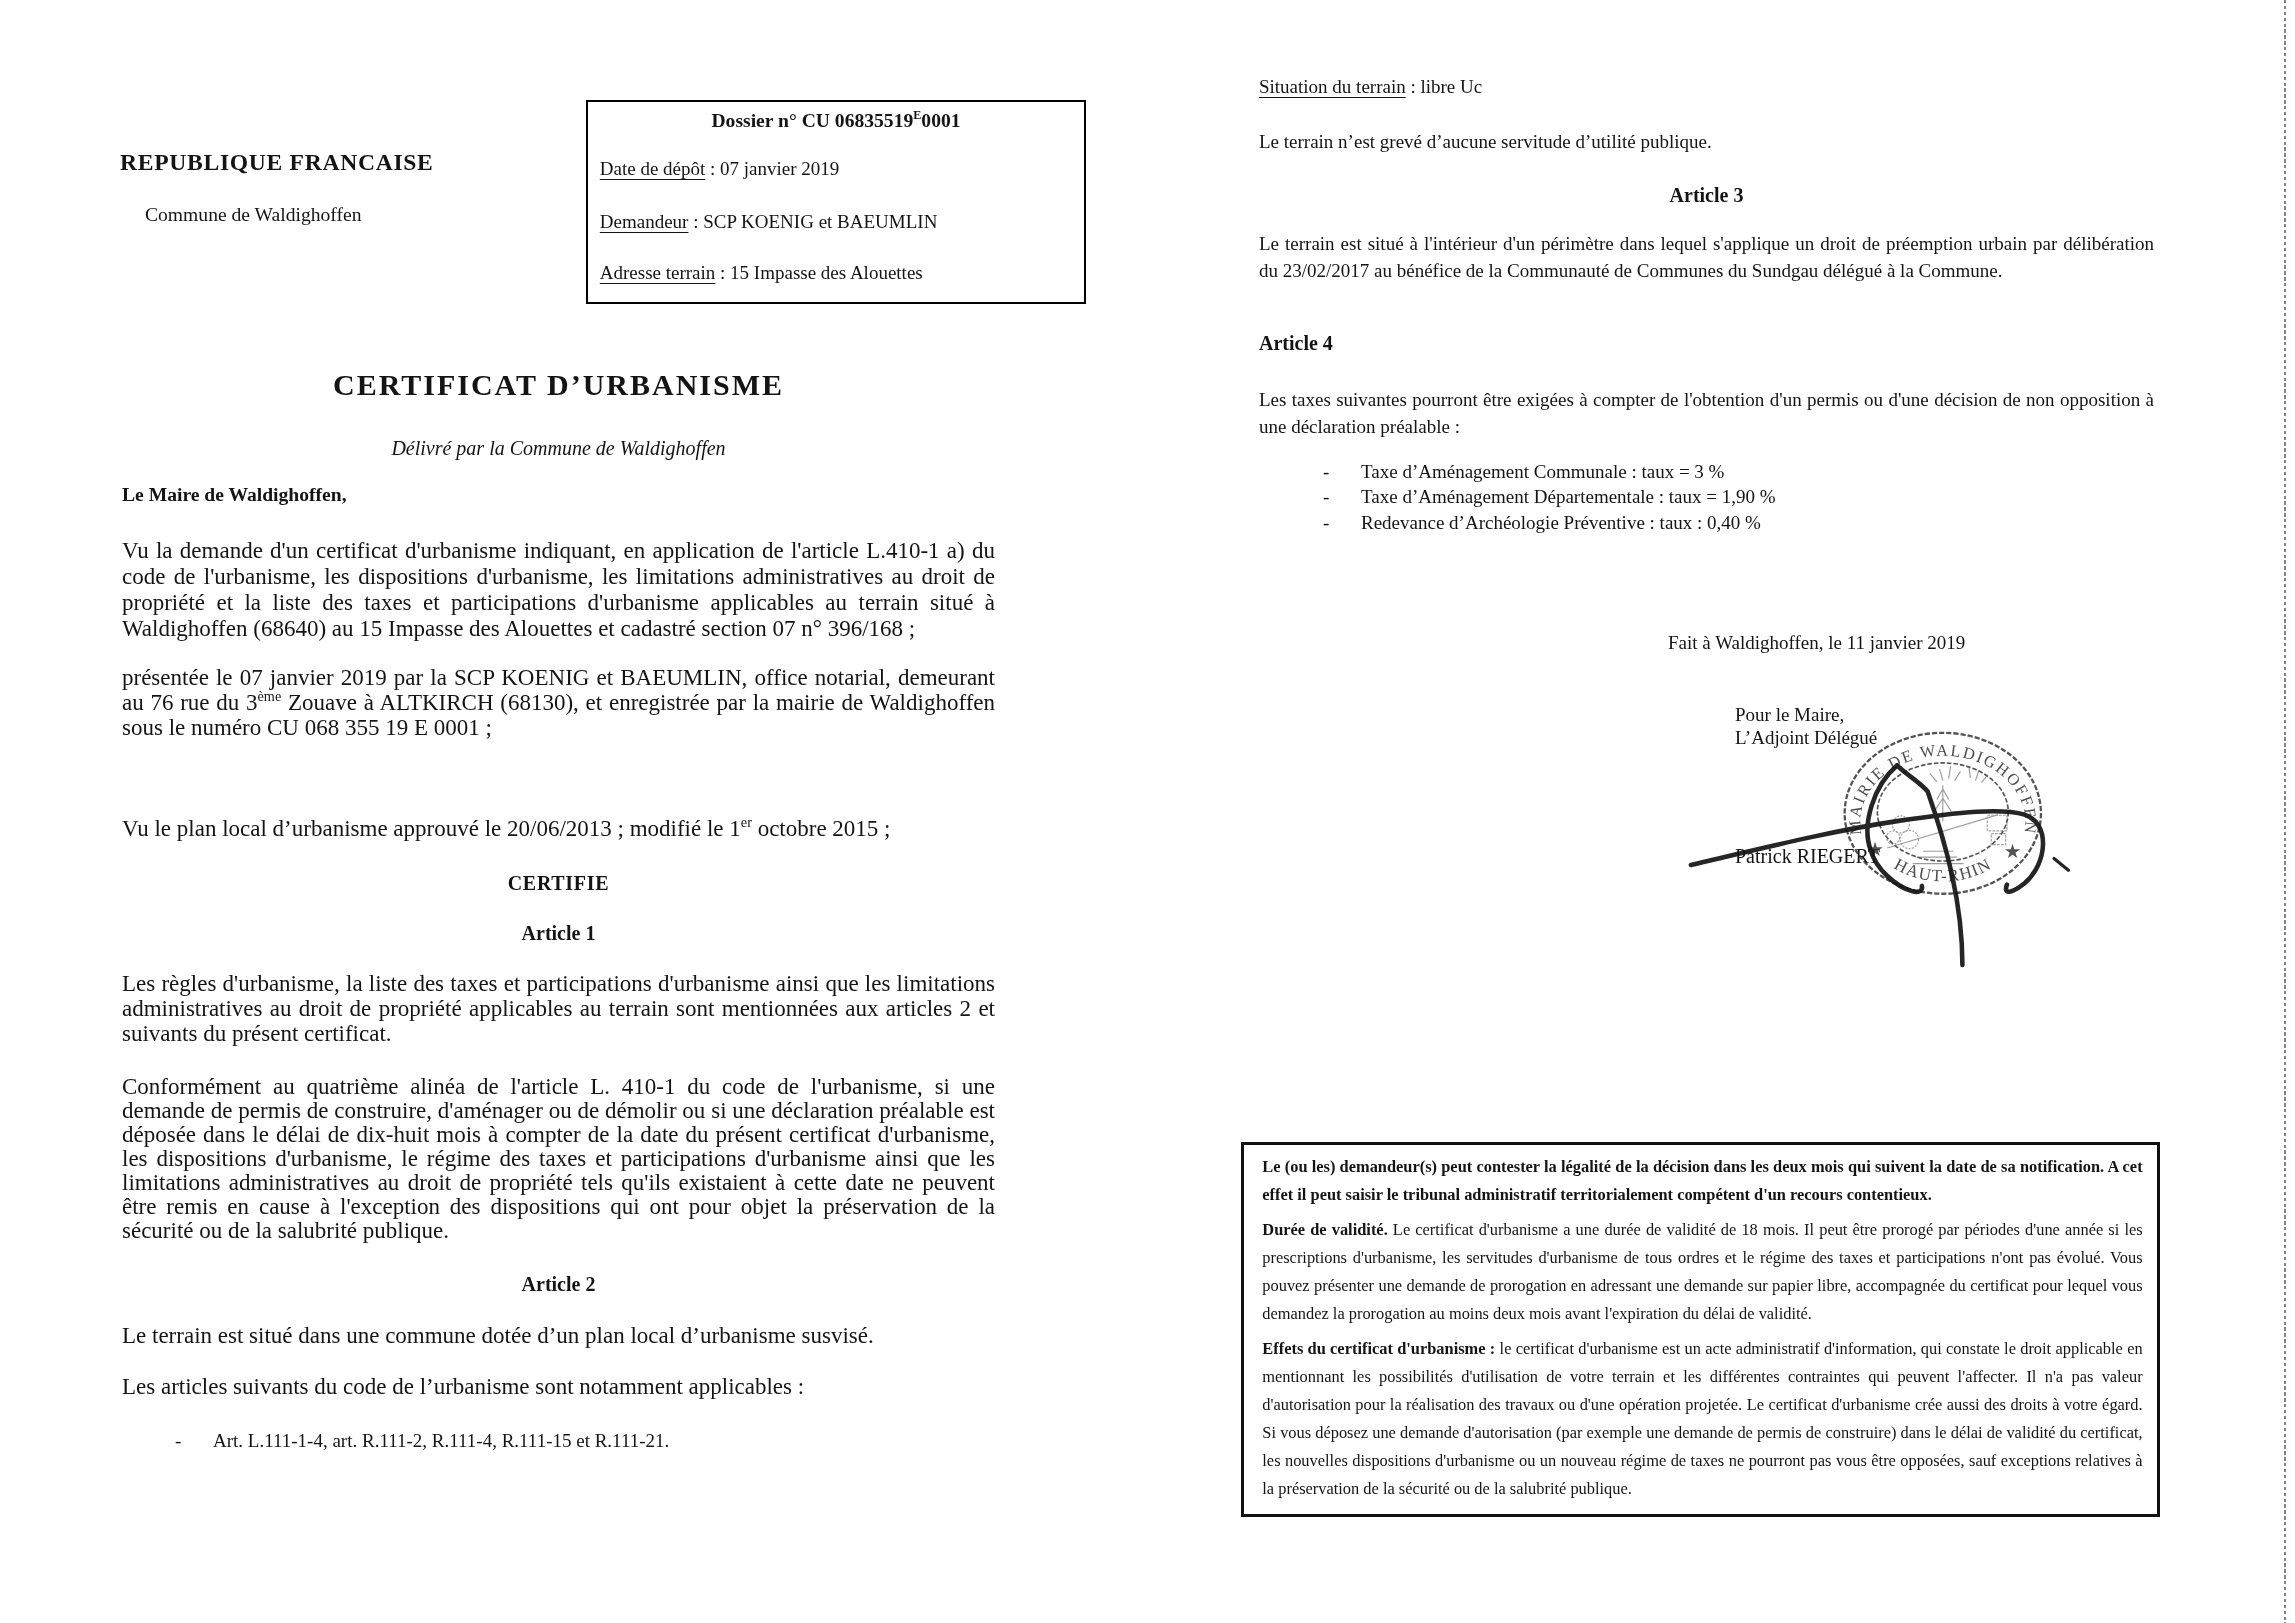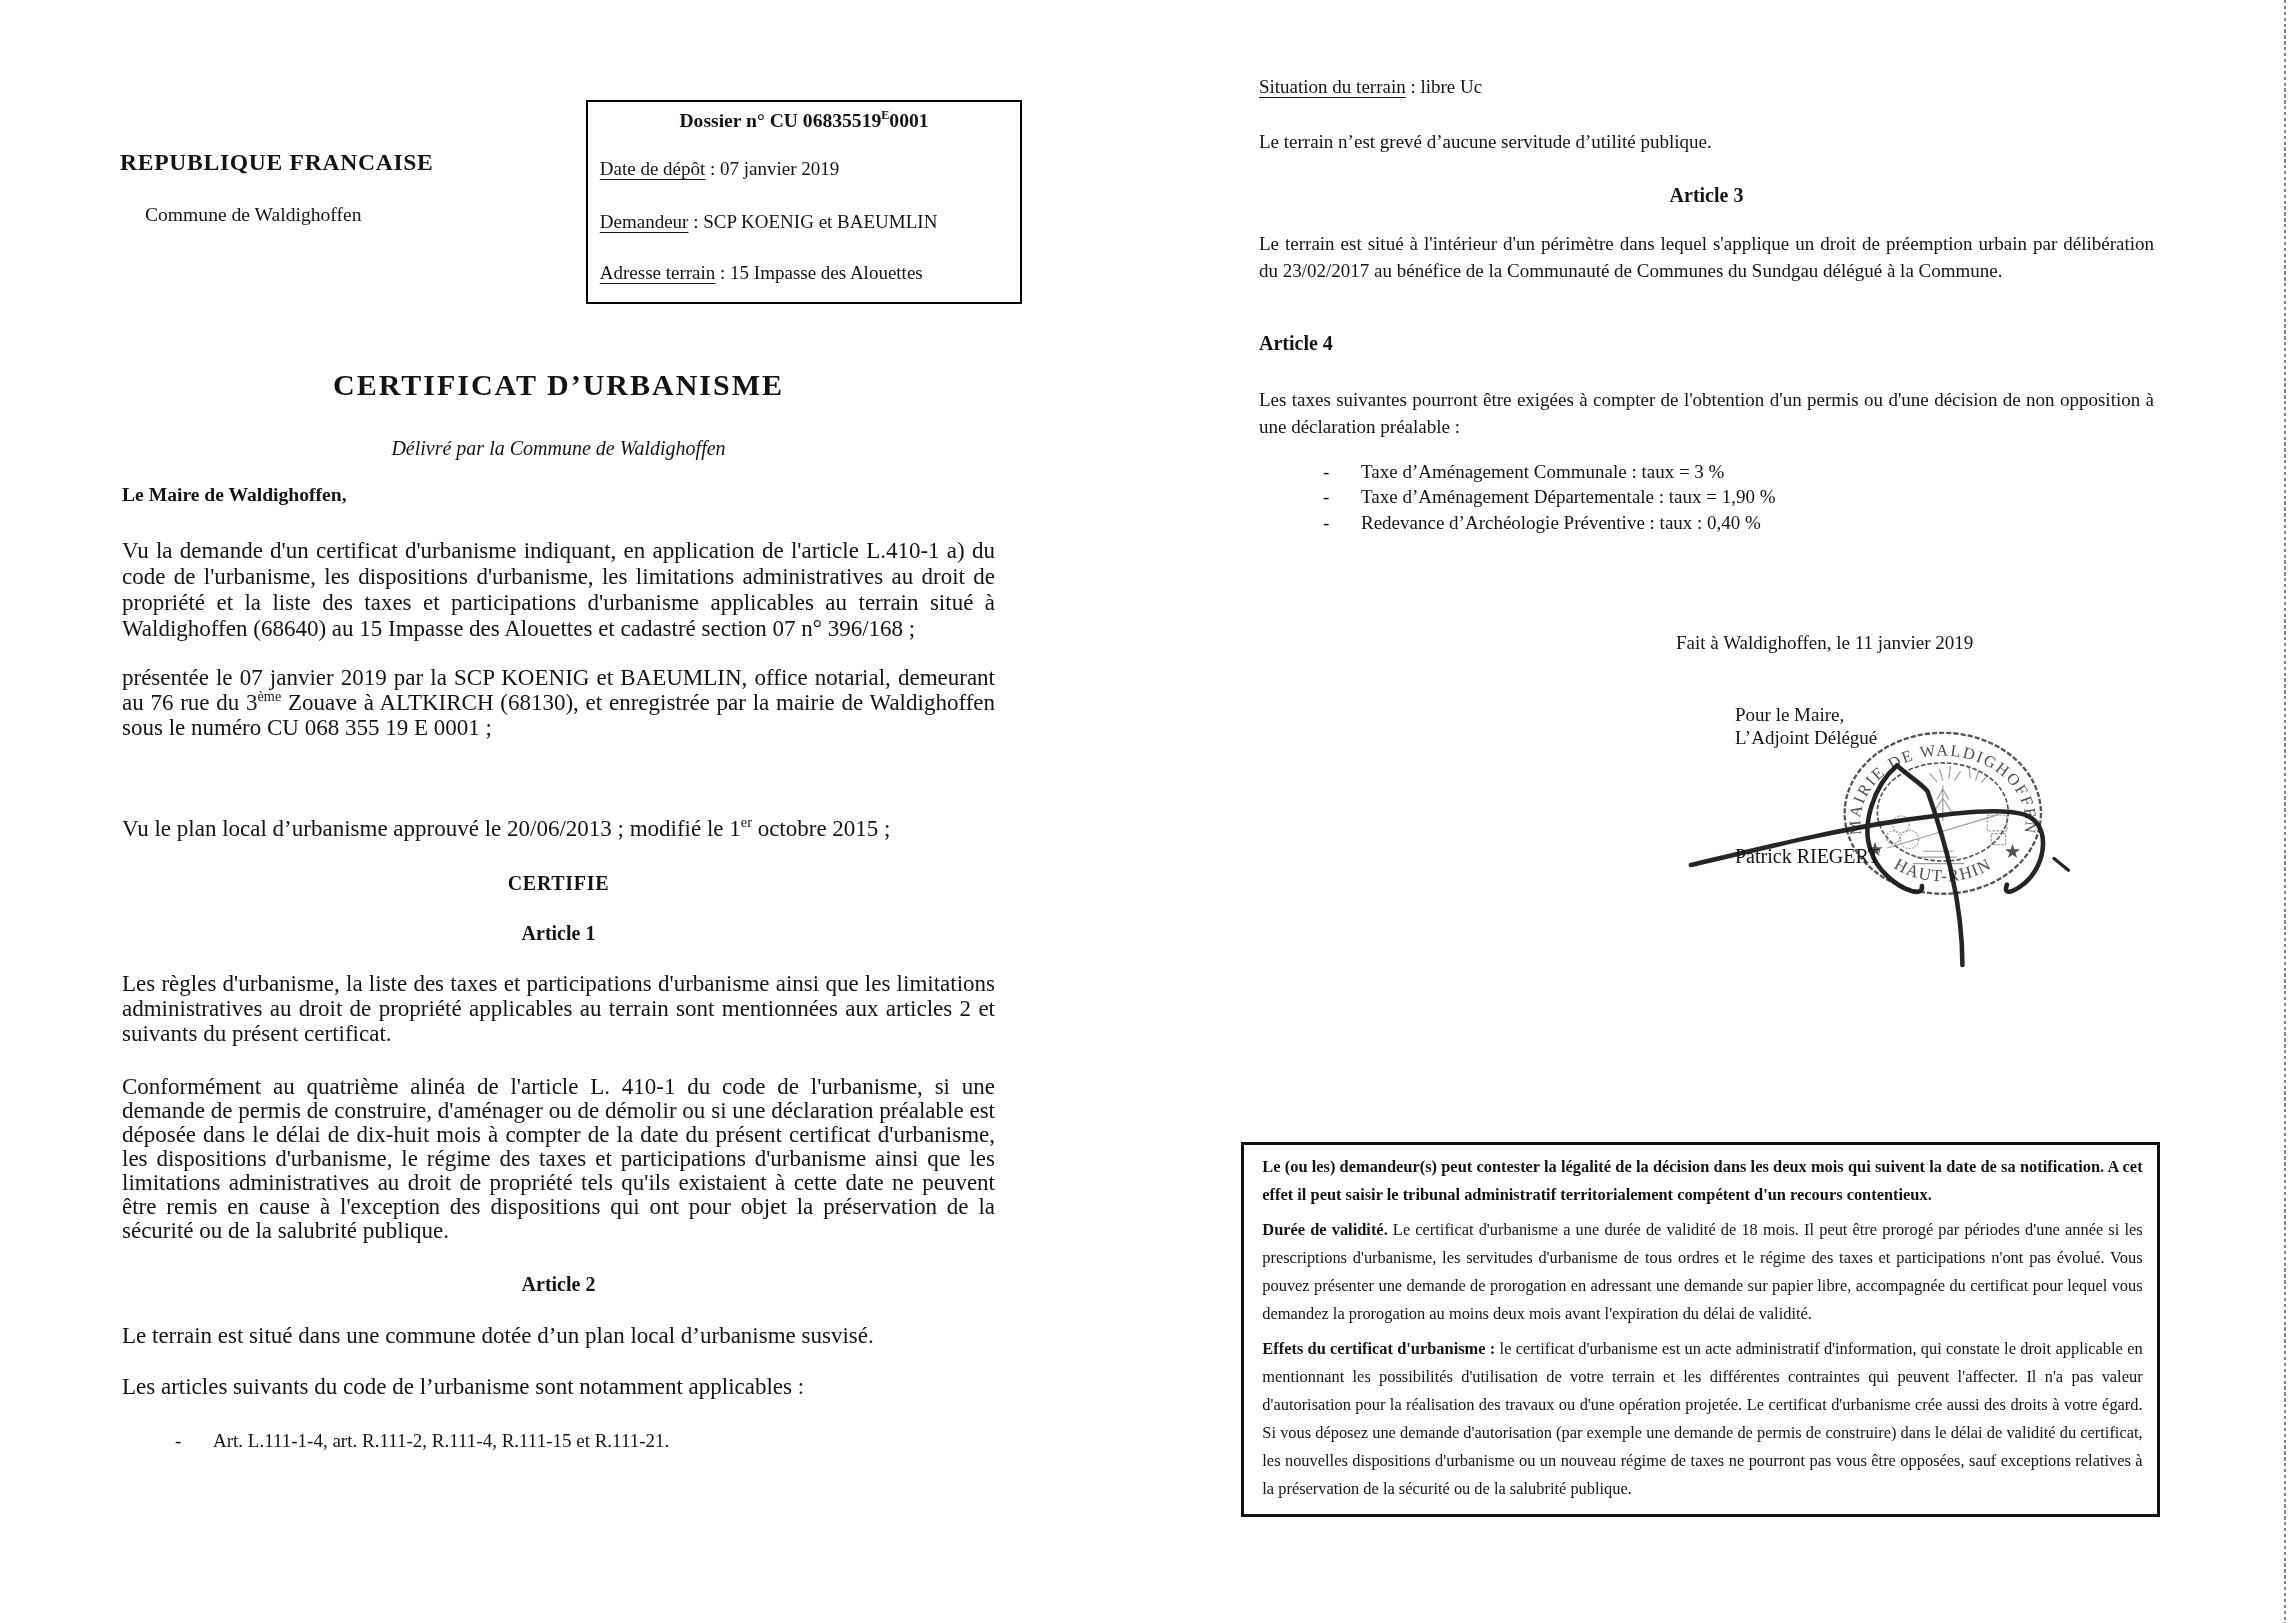--- a/index.html
+++ b/index.html
@@ -16,21 +16,21 @@
   .b{font-weight:bold;}
   .i{font-style:italic;}
   .ctr{text-align:center;}
   .u{text-decoration:underline;text-underline-offset:3.9px;}
   sup{font-size:0.62em;line-height:0;}
   
   .body-l{width:873px;left:122px;font-size:23px;line-height:26px;}
   
   .body-r{width:895px;left:1259px;font-size:19px;line-height:27px;}
   .dossier-box{
-    left:586px;top:100px;width:436px;height:204px;
+    left:586px;top:100px;width:500px;height:204px;
     border:2.6px solid #000;box-sizing:border-box;
     font-size:19px;
   }
   .dossier-box .d-header{position:absolute;top:7.9px;left:0;right:0;text-align:center;font-weight:bold;font-size:19.6px;}
   .dossier-box .d-row{position:absolute;left:11.8px;white-space:nowrap;}
   .dash-item{white-space:nowrap;}
   .dash-item .dash{display:inline-block;width:38px;}
   .notice-box{
     left:1241px;top:1142px;width:919px;
     border:3.3px solid #111;box-sizing:border-box;
@@ -101,21 +101,21 @@
   <div class="abs body-r just" style="top:230px;">Le terrain est situé à l'intérieur d'un périmètre dans lequel s'applique un droit de préemption urbain par délibération du 23/02/2017 au bénéfice de la Communauté de Communes du Sundgau délégué à la Commune.</div>
 
   <div class="abs b" style="left:1259px;top:332px;font-size:20px;">Article 4</div>
 
   <div class="abs body-r just" style="top:386px;">Les taxes suivantes pourront être exigées à compter de l'obtention d'un permis ou d'une décision de non opposition à une déclaration préalable :</div>
 
   <div class="abs dash-item" style="left:1323px;top:461px;font-size:19px;"><span class="dash">-</span><span>Taxe d’Aménagement Communale : taux = 3 %</span></div>
   <div class="abs dash-item" style="left:1323px;top:486px;font-size:19px;"><span class="dash">-</span><span>Taxe d’Aménagement Départementale : taux = 1,90 %</span></div>
   <div class="abs dash-item" style="left:1323px;top:512px;font-size:19px;"><span class="dash">-</span><span>Redevance d’Archéologie Préventive : taux : 0,40 %</span></div>
 
-  <div class="abs" style="left:1668px;top:632px;font-size:19px;margin-left:8px;">Fait à Waldighoffen, le 11 janvier 2019</div>
+  <div class="abs" style="left:1668px;top:632px;font-size:19px;">Fait à Waldighoffen, le 11 janvier 2019</div>
 
   <div class="abs" style="left:1735px;top:704px;font-size:19px;">Pour le Maire,</div>
 
   <div class="abs" style="left:1735px;top:727px;font-size:19px;">L’Adjoint Délégué</div>
 
   <div class="abs" style="left:1735px;top:845px;font-size:20px;">Patrick RIEGERT</div>
 
   <svg class="abs stamp-svg" width="458" height="458" viewBox="0 0 700 700">
     <g stroke="#2e2e2e" fill="none" opacity="0.82">
       <ellipse cx="420" cy="193" rx="150" ry="123" stroke-width="3.5" stroke-dasharray="8 3"></ellipse>

